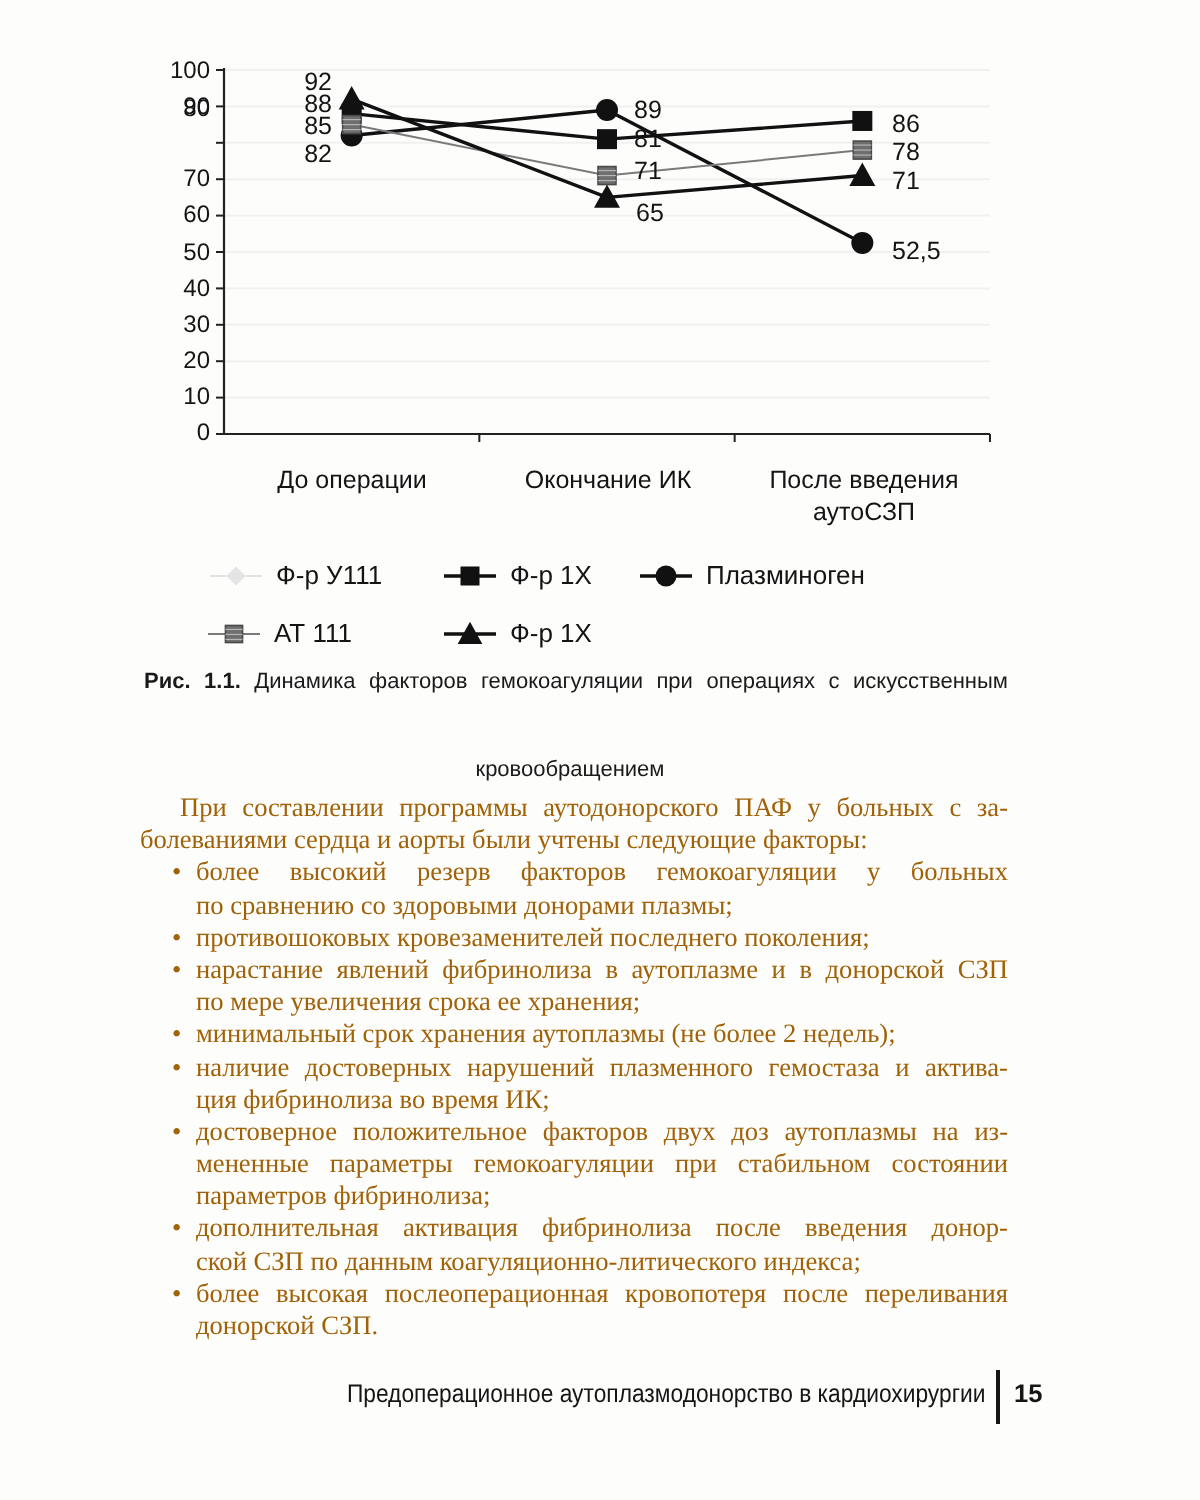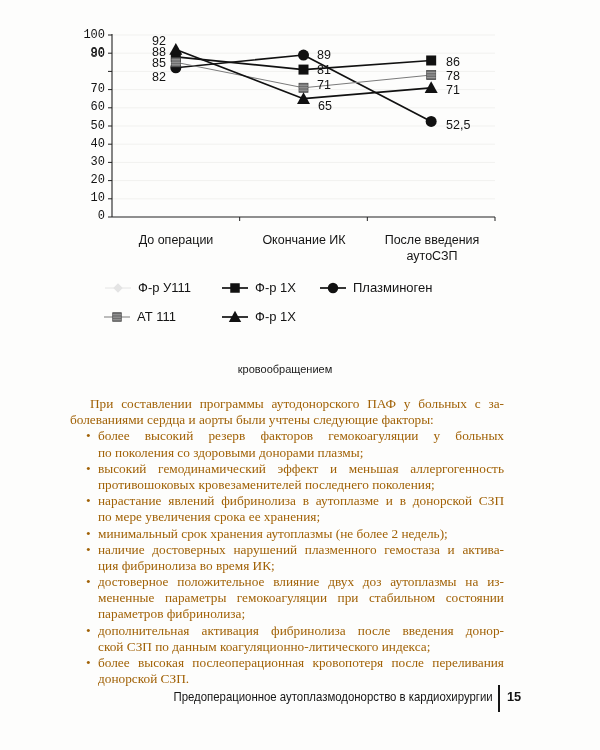--- a/index.html
+++ b/index.html
@@ -5,21 +5,21 @@
   html, body { margin: 0; padding: 0; background: #ffffff; }
   #page {
     position: relative; width: 600px; height: 750px; overflow: hidden;
     background: #fdfdfc; color: #161616;
     font-family: "Liberation Serif", serif;
   }
   #chart-svg { position: absolute; left: 0; top: 0; }
   .chart-text { font-family: "Liberation Sans", sans-serif; font-size: 12.5px; fill: #141414; }
   .ytick {
     position: absolute; left: 60px; width: 45px; height: 14px; line-height: 14px;
-    text-align: right; font-family: Liberation Mono, monospace; font-size: 12px; color: #141414;
+    text-align: right; font-family: Liberation Sans, sans-serif; font-size: 12px; color: #141414;
   }
   .cat {
     position: absolute; top: 232px; width: 120px; text-align: center;
     font-family: "Liberation Sans", sans-serif; font-size: 12.5px; line-height: 16px; color: #141414;
   }
   .legend-item {
     position: absolute; height: 16px; display: flex; align-items: flex-end;
     font-family: "Liberation Sans", sans-serif; font-size: 13px; color: #141414; white-space: nowrap;
   }
   .legend-item svg { width: 28px; height: 14px; flex: 0 0 28px; }
@@ -195,57 +195,57 @@
         <svg class="lg-mark" viewBox="0 0 28 14">
             <line x1="1" x2="27" y1="7" y2="7" stroke="#111111" stroke-width="1.7"></line>
             <polygon points="14,0.8250000000000002 7.825,11.940000000000001 20.175,11.940000000000001" fill="#111111"></polygon>
           </svg>
         <span class="lg-label">Ф-р 1Х</span>
       </div>
     </div>
   </div>
 
   <div id="caption">
+    <div class="cap-l1"><span class="cap-label">Рис. 1.1.</span> <span>Динамика факторов гемокоагуляции при операциях с искусственным</span></div>
     <div class="cap-l2">кровообращением</div>
   </div>
 
   <div id="body">
     <div>
       <div class="ln indent">При составлении программы аутодонорского ПАФ у больных с за-</div>
       <div class="ln end">болеваниями сердца и аорты были учтены следующие факторы:</div>
     </div>
 
     <div>
       <div class="item">
         <span class="bul">•</span>
         <div class="ln">более высокий резерв факторов гемокоагуляции у больных</div>
-        <div class="ln end">по поколения со здоровыми донорами плазмы;</div>
-      </div>
-      <div class="item">
-        <span class="bul">•</span>
-        <div class="ln">высокий гемодинамический эффект и меньшая аллергогенность</div>
+        <div class="ln end">по сравнению со здоровыми донорами плазмы;</div>
+      </div>
+      <div class="item">
+        <span class="bul">•</span>
         <div class="ln end">противошоковых кровезаменителей последнего поколения;</div>
       </div>
       <div class="item">
         <span class="bul">•</span>
         <div class="ln">нарастание явлений фибринолиза в аутоплазме и в донорской СЗП</div>
         <div class="ln end">по мере увеличения срока ее хранения;</div>
       </div>
       <div class="item">
         <span class="bul">•</span>
         <div class="ln end">минимальный срок хранения аутоплазмы (не более 2 недель);</div>
       </div>
       <div class="item">
         <span class="bul">•</span>
         <div class="ln">наличие достоверных нарушений плазменного гемостаза и актива-</div>
         <div class="ln end">ция фибринолиза во время ИК;</div>
       </div>
       <div class="item">
         <span class="bul">•</span>
-        <div class="ln">достоверное положительное влияние двух доз аутоплазмы на из-</div>
+        <div class="ln">достоверное положительное факторов двух доз аутоплазмы на из-</div>
         <div class="ln">мененные параметры гемокоагуляции при стабильном состоянии</div>
         <div class="ln end">параметров фибринолиза;</div>
       </div>
       <div class="item">
         <span class="bul">•</span>
         <div class="ln">дополнительная активация фибринолиза после введения донор-</div>
         <div class="ln end">ской СЗП по данным коагуляционно-литического индекса;</div>
       </div>
       <div class="item">
         <span class="bul">•</span>

